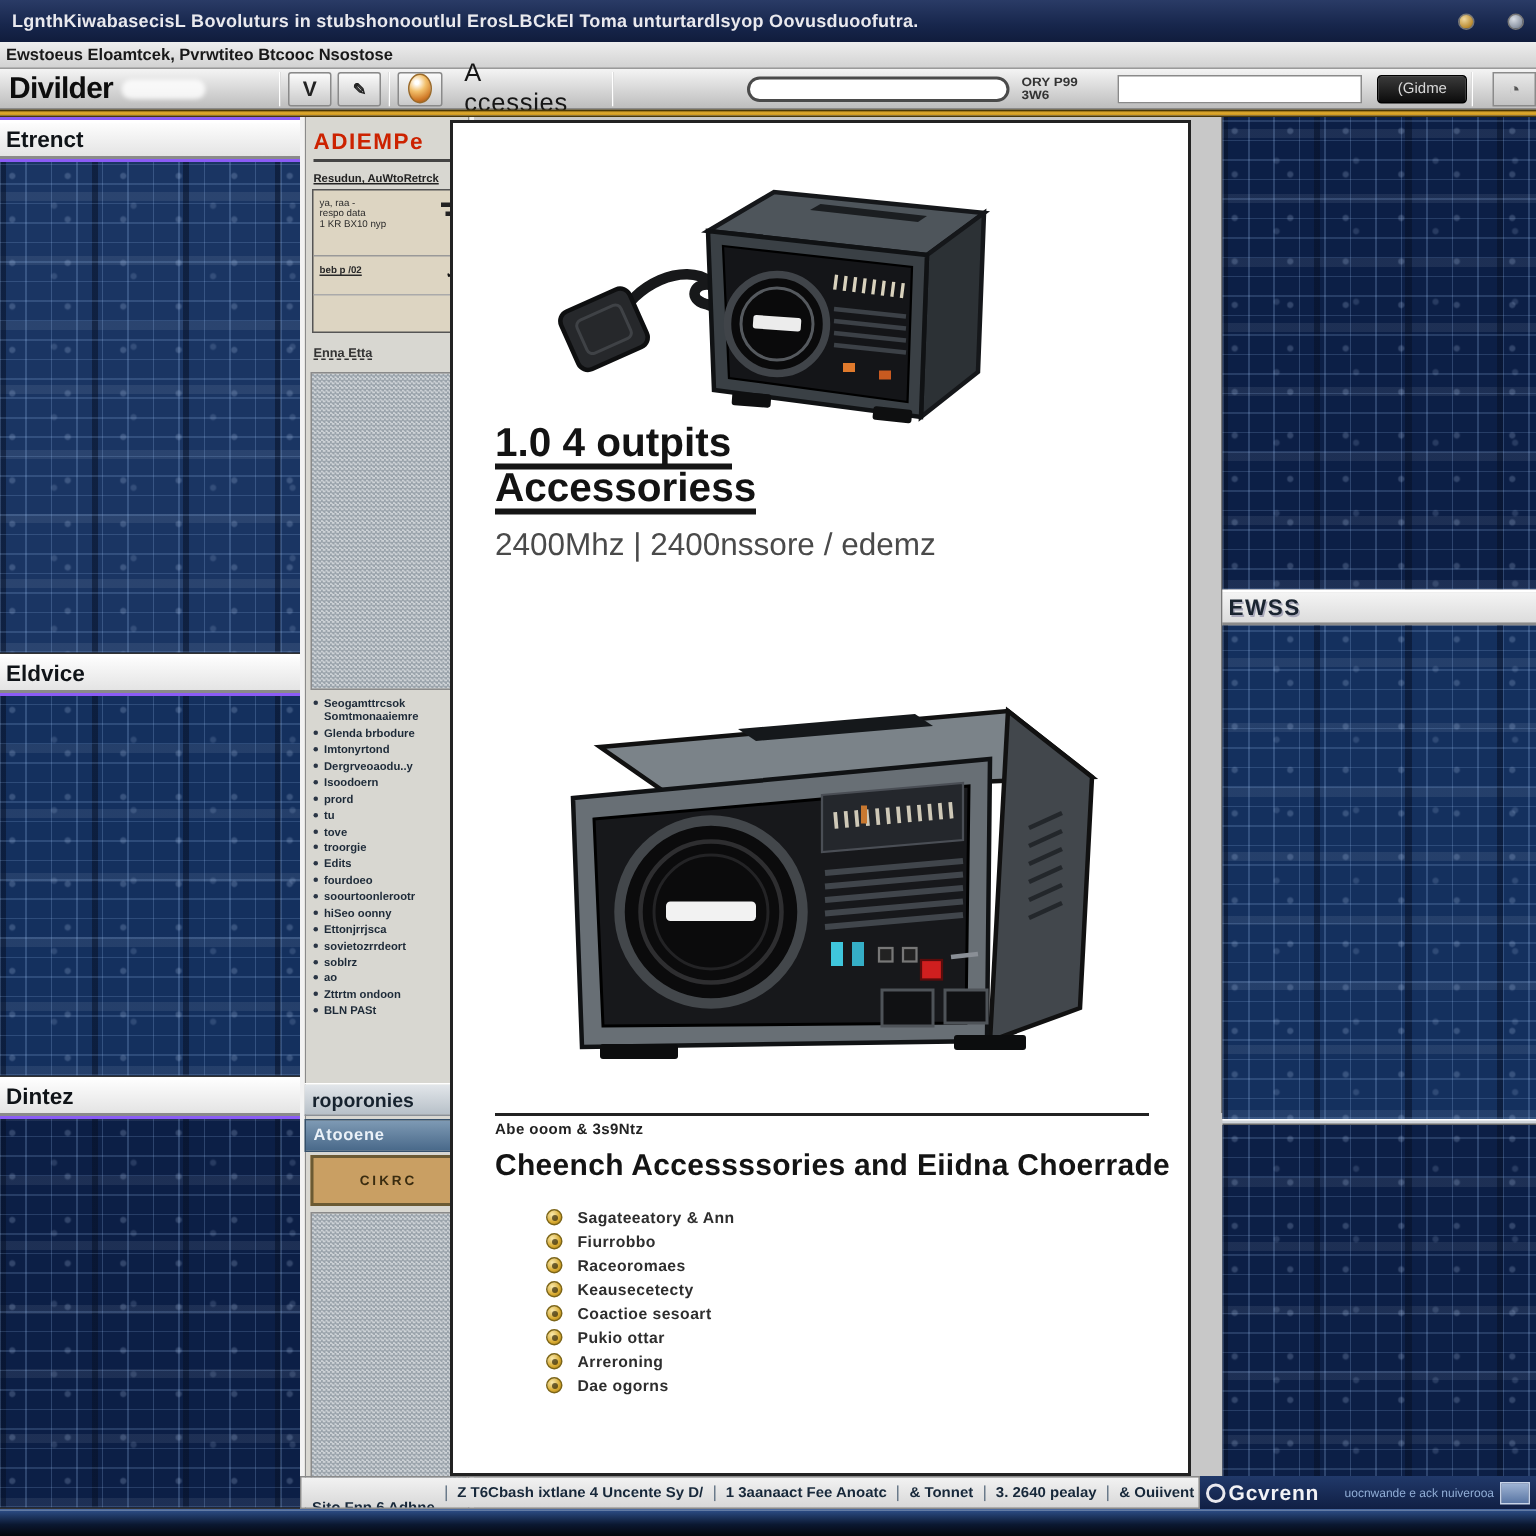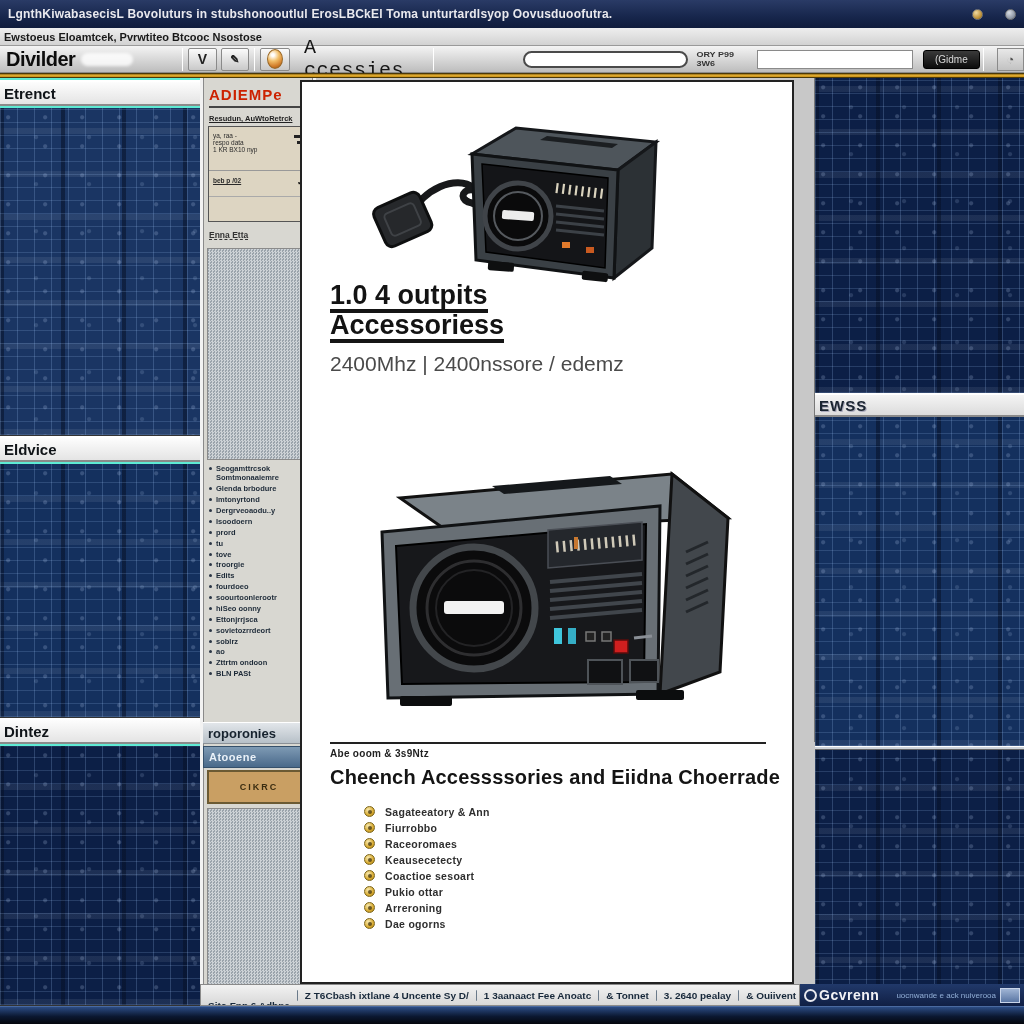--- a/index.html
+++ b/index.html
@@ -13,42 +13,42 @@
   .tb-ico.amber{background:radial-gradient(circle at 35% 30%,#f0d9a0,#b98a2e 70%,#6d4d12);}
   .tb-ico.gray{background:radial-gradient(circle at 35% 30%,#d8dde4,#8a93a2 70%,#4a5364);}
   .menubar{position:absolute;left:0;top:28px;width:1024px;height:18px;background:linear-gradient(#eee,#d2d2d2);border-bottom:1px solid #9a9a9a;color:#181818;font-size:11px;font-weight:bold;display:flex;align-items:center;padding:0 4px;}
   .toolbar{position:absolute;left:0;top:46px;width:1024px;height:27px;background:linear-gradient(#f4f4f4,#bdbdbd);border-bottom:1px solid #8a8a8a;display:flex;align-items:center;}
   .logo{font-size:20px;font-weight:bold;color:#0d0d0d;padding:0 6px;letter-spacing:-.5px;}
   .blob{width:58px;height:13px;background:rgba(255,255,255,.8);border-radius:8px;filter:blur(1.5px);margin-right:46px;}
   .tsep{width:1px;height:23px;background:#8a8a8a;border-right:1px solid #fff;margin:0 3px;}
   .tbtn{width:30px;height:23px;margin:0 2px;background:linear-gradient(#fbfbfb,#c9c9c9);border:1px solid #8a8a8a;border-radius:2px;display:flex;align-items:center;justify-content:center;font-size:14px;font-weight:bold;color:#222;cursor:pointer;}
   .pen{font-size:11px;}
   .orb{width:20px;height:20px;border-radius:50%;background:radial-gradient(circle at 35% 28%,#fff 8%,#f2bf6a 38%,#d07a28 72%,#8a4c16);border:1px solid #9a6a2a;}
-  .acc-label{font-size:20px;color:#161616;margin:0 14px 0 12px;letter-spacing:.5px;font-family:Liberation Mono, monospace;}
+  .acc-label{font-size:17px;color:#161616;margin:0 14px 0 12px;letter-spacing:.5px;}
   .pill-input{width:182px;height:17px;border:2px solid #4a4a4a;border-radius:9px;background:#fff;margin-left:86px;outline:none;padding:0 8px;font-size:11px;}
   .search-cap{font-size:9px;color:#333;font-weight:bold;margin:0 8px;transform:scaleY(.9);}
   .rect-input{width:170px;height:19px;border:1px solid #8a8a8a;background:#fff;outline:none;padding:0 6px;font-size:11px;}
   .go-btn{width:62px;height:19px;margin-left:10px;background:linear-gradient(#3a3a3a,#0c0c0c);color:#d8d8d8;border:1px solid #000;border-radius:3px;font-size:10px;cursor:pointer;}
   .tool-right-ico{width:30px;height:23px;margin-left:10px;background:linear-gradient(#e8e8e8,#c2c2c2);border:1px solid #8a8a8a;display:flex;align-items:center;justify-content:center;color:#555;font-size:13px;}
   .gold-rule{position:absolute;left:0;top:73px;width:1024px;height:5px;background:linear-gradient(#8a6410,#e2ae32 40%,#c89018);border-top:1px solid #4a3808;border-bottom:1px solid #4a3808;}
 
   
   .circuit{background-color:#14305e;background-image:
     radial-gradient(circle at 22% 32%,rgba(200,222,255,.20) 1.5px,transparent 2.6px),
     radial-gradient(circle at 68% 62%,rgba(200,222,255,.15) 1.5px,transparent 2.6px),
     repeating-linear-gradient(90deg,rgba(160,198,248,.22) 0 1px,transparent 1px 17px),
     repeating-linear-gradient(0deg,rgba(160,198,248,.18) 0 1px,transparent 1px 13px),
     repeating-linear-gradient(90deg,rgba(6,16,38,.55) 0 4px,transparent 4px 61px),
     repeating-linear-gradient(0deg,rgba(235,243,255,.08) 0 6px,transparent 6px 43px);
     background-size:37px 29px,53px 47px,auto,auto,auto,auto;}
   .circuit.dark{background-color:#0c1f46;}
   .circuit.mid{background-color:#1a3563;}
 
   
-  .left-panel{position:absolute;left:0;top:78px;width:224px;height:928px;background:#5eead4;border-right:3px solid #ec4899;}
+  .left-panel{position:absolute;left:0;top:78px;width:224px;height:928px;background:#8b5cf6;border-right:3px solid #ec4899;}
   .lp-header{position:absolute;left:0;width:200px;height:26px;background:linear-gradient(#fdfdfd,#e4e4e4);border-top:2px solid #fff;border-bottom:2px solid #8a8a8a;color:#101418;font-size:15px;font-weight:bold;display:flex;align-items:center;padding-left:4px;}
   .lp-circ{position:absolute;left:0;width:200px;border-bottom:1px solid #333;}
 
   
   .mid-panel{position:absolute;left:200px;top:78px;width:116px;height:928px;background:#d8d7d1;border-left:3px solid #f2f2f2;border-right:3px solid #f2f2f2;box-shadow:inset 1px 0 0 #8a8a8a,inset -1px 0 0 #8a8a8a;}
   .mp-brand{position:absolute;left:6px;top:8px;color:#cc2200;font-size:15px;font-weight:bold;letter-spacing:1px;border-bottom:2px solid #444;padding-bottom:3px;width:98px;}
   .mp-toplink{position:absolute;left:6px;top:36px;font-size:7.5px;font-weight:bold;color:#222;text-decoration:underline;cursor:pointer;}
   .mp-box{position:absolute;left:5px;top:48px;width:102px;height:96px;background:#ddd5c2;border:1px solid #555;font-size:6.5px;color:#2a2a2a;}
   .mp-box .row1{padding:5px 4px;border-bottom:1px solid #999;position:relative;height:44px;}
   .mp-box .row1 .ic{position:absolute;right:5px;width:10px;height:3px;background:#222;}

